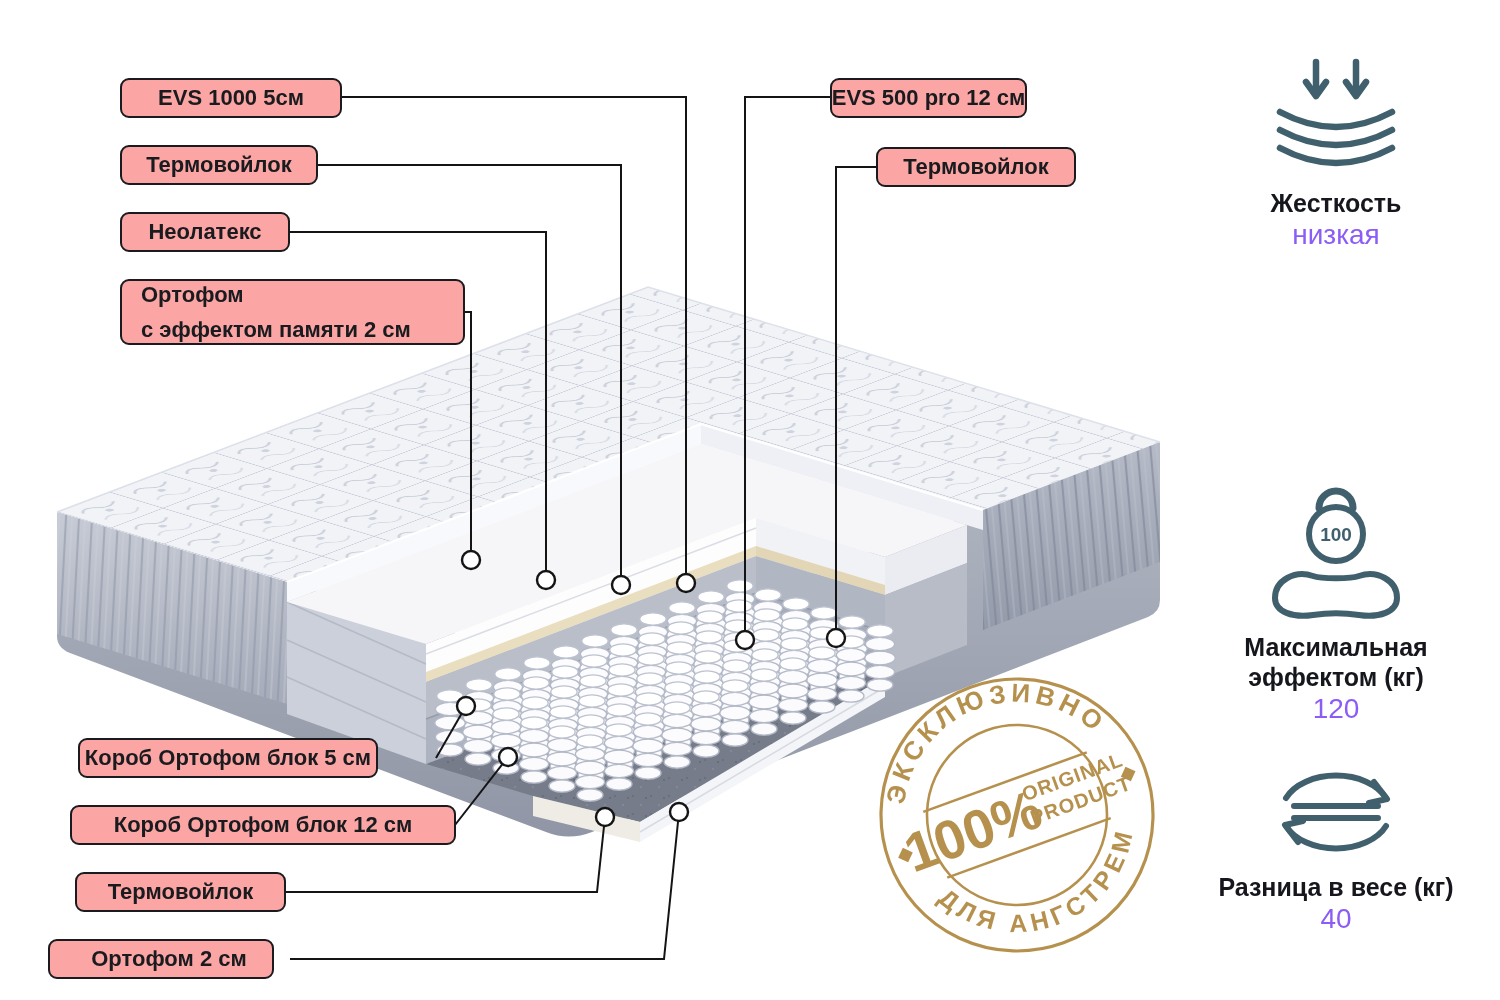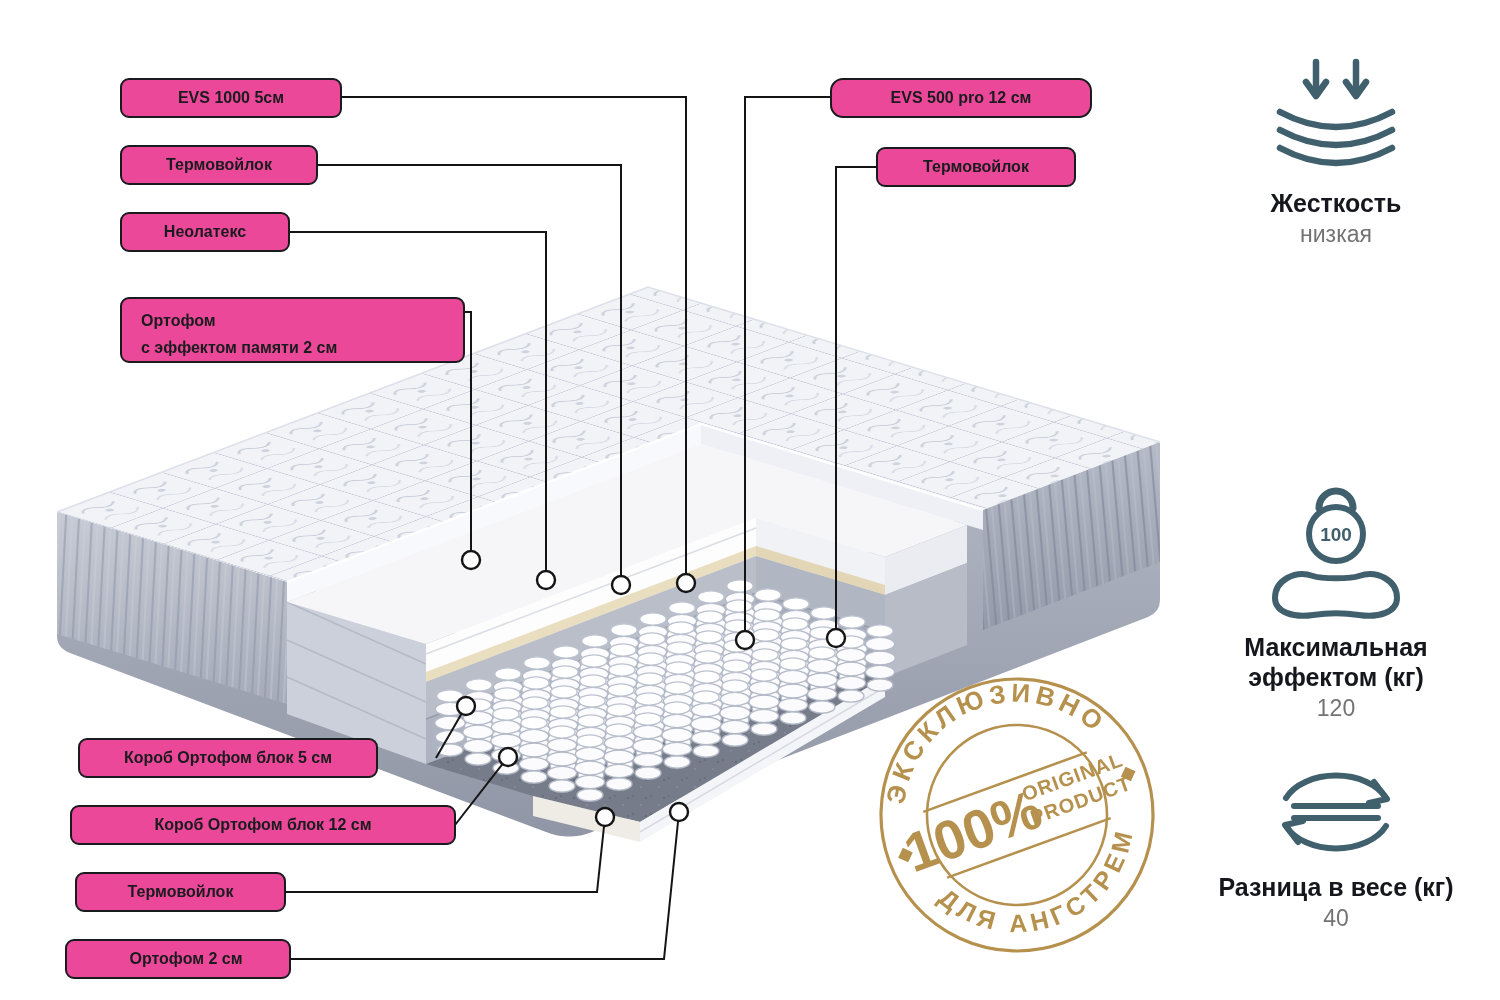--- a/index.html
+++ b/index.html
@@ -1,28 +1,28 @@
 <!DOCTYPE html>
 <html><head>
 <meta charset="utf-8">
 <style>
   html,body { margin:0; padding:0; background:#ffffff; }
   .page { position:relative; width:1500px; height:1000px; background:#ffffff;
           font-family:"Liberation Sans", sans-serif; overflow:hidden; }
   .scene { position:absolute; left:0; top:0; }
   .callout { position:absolute; display:flex; align-items:center; justify-content:center;
-             background:#ec4899; border:2.3px solid #1a1b1e; border-radius:9px;
-             font-size:16px; font-weight:700; color:#1a1b1e; box-sizing:border-box;
+             background:#fca5a5; border:2.3px solid #1a1b1e; border-radius:9px;
+             font-size:22px; font-weight:700; color:#1a1b1e; box-sizing:border-box;
              white-space:nowrap; z-index:5; }
-  .callout.multiline { flex-direction:column; align-items:flex-start; justify-content:flex-end;
-             padding-left:19px; line-height:27px;margin-top:18px; }
+  .callout.multiline { flex-direction:column; align-items:flex-start; justify-content:space-between;
+             padding-left:19px; line-height:27px; }
   .spec { position:absolute; left:1196px; width:280px; display:flex; flex-direction:column;
           align-items:center; text-align:center; z-index:4; }
   .spec .t { font-size:25px; font-weight:700; color:#15171c; line-height:30px; }
-  .spec .v { font-size:23px; font-weight:400; color:#737373; line-height:29px; margin-top:2px; }
+  .spec .v { font-size:28px; font-weight:400; color:#8b5cf6; line-height:29px; margin-top:2px; }
   .spec .icon-wrap { display:flex; align-items:flex-end; justify-content:center; margin-bottom:8px; }
 </style>
 </head>
 <body>
 
 <div class="page">
 
   <svg class="scene" width="1500" height="1000" viewBox="0 0 1500 1000">
     <defs>
       <linearGradient id="gHull" x1="0" y1="0" x2="0" y2="1">
@@ -225,22 +225,22 @@
   <div class="callout" style="left:120px; top:78px;  width:222px; height:40px;">EVS 1000 5см</div>
   <div class="callout" style="left:120px; top:145px; width:198px; height:40px;">Термовойлок</div>
   <div class="callout" style="left:120px; top:212px; width:170px; height:40px;">Неолатекс</div>
   <div class="callout multiline" style="left:120px; top:279px; width:345px; height:66px;">
     <div>Ортофом</div>
     <div>с эффектом памяти 2 см</div>
   </div>
   <div class="callout" style="left:78px;  top:738px; width:300px; height:40px;">Короб Ортофом блок 5 см</div>
   <div class="callout" style="left:70px;  top:805px; width:386px; height:40px;">Короб Ортофом блок 12 см</div>
   <div class="callout" style="left:75px;  top:872px; width:211px; height:40px;">Термовойлок</div>
-  <div class="callout" style="left:65px;  top:939px; width:226px; height:40px;padding-left:16px;">Ортофом 2 см</div>
-  <div class="callout" style="left:830px; top:78px;  width:262px; height:40px;border-radius:13px;">EVS 500 pro 12 см</div>
+  <div class="callout" style="left:48px;  top:939px; width:226px; height:40px;padding-left:16px;">Ортофом 2 см</div>
+  <div class="callout" style="left:830px; top:78px;  width:197px; height:40px;">EVS 500 pro 12 см</div>
   <div class="callout" style="left:876px; top:147px; width:200px; height:40px;">Термовойлок</div>
 
   <div class="spec" style="top:56px;">
     <div class="icon-wrap" style="height:124px;">
       <svg width="140" height="124" viewBox="0 0 140 124">
         <g stroke="#41606d" stroke-width="6.5" fill="none" stroke-linecap="round" stroke-linejoin="round">
           <path d="M50,6 V34"></path>
             <path d="M40,26 L50,40 L60,26"></path>
           <path d="M90,6 V34"></path>
             <path d="M80,26 L90,40 L100,26"></path>

